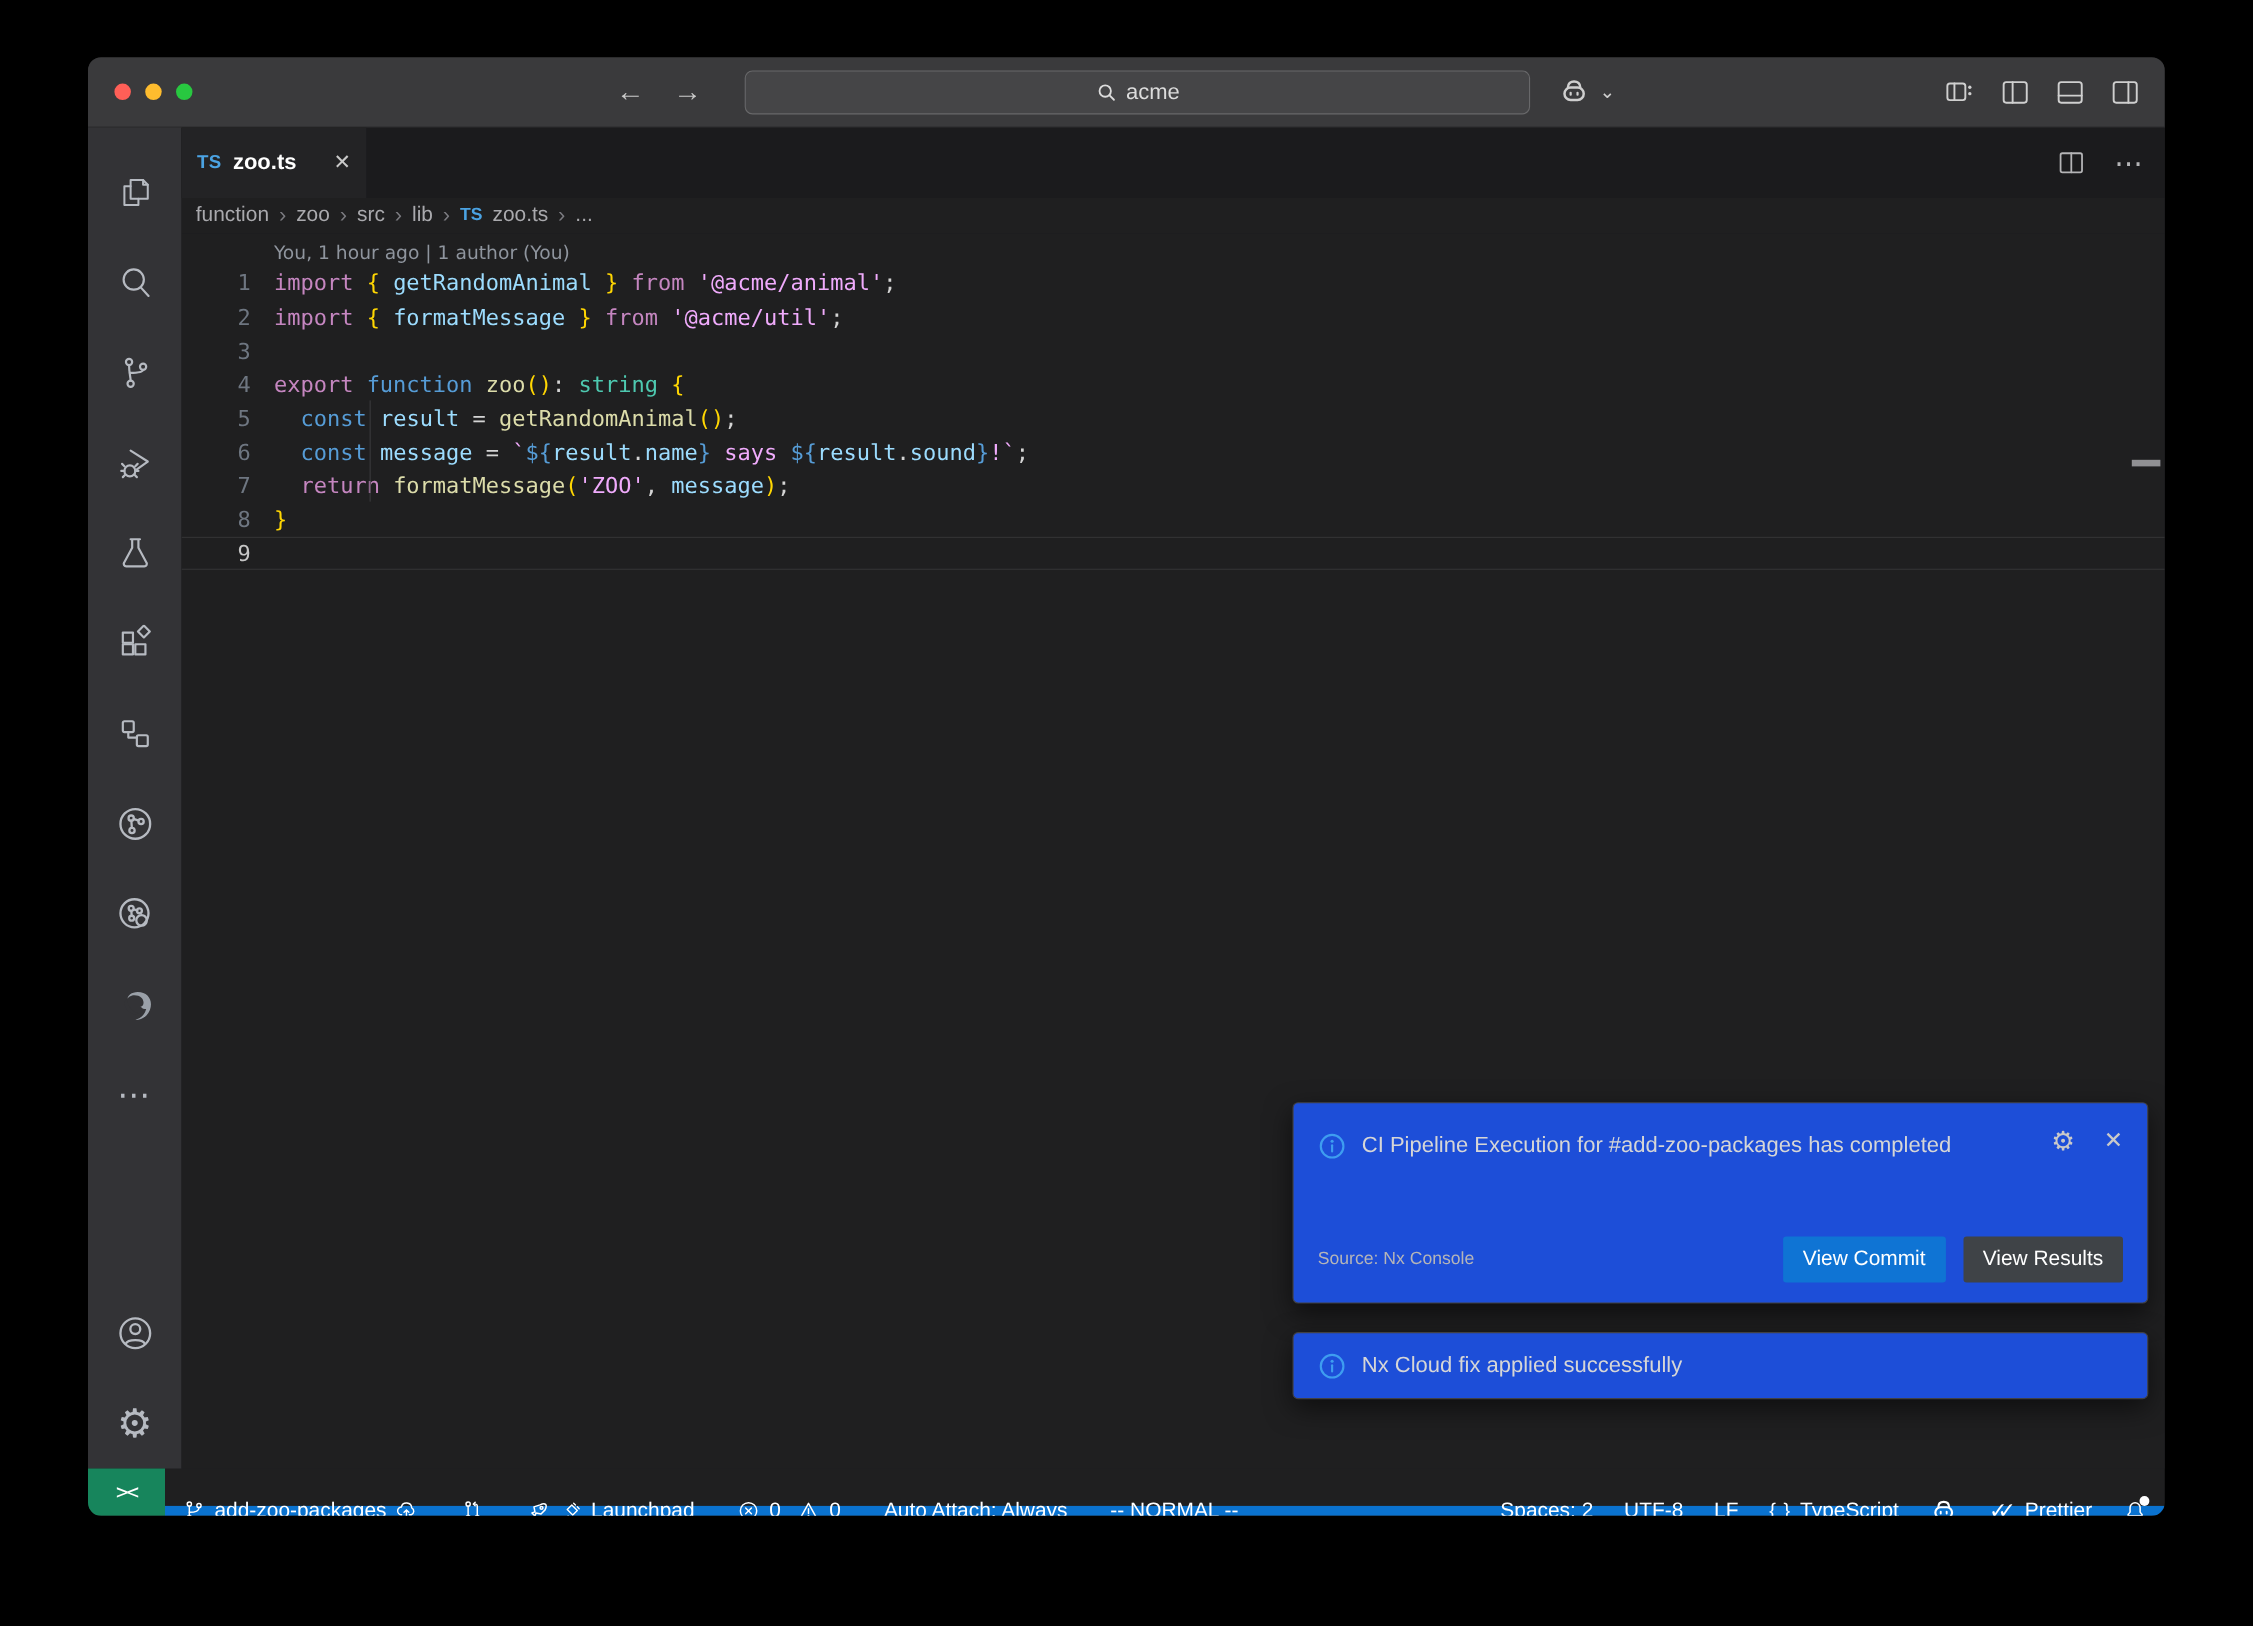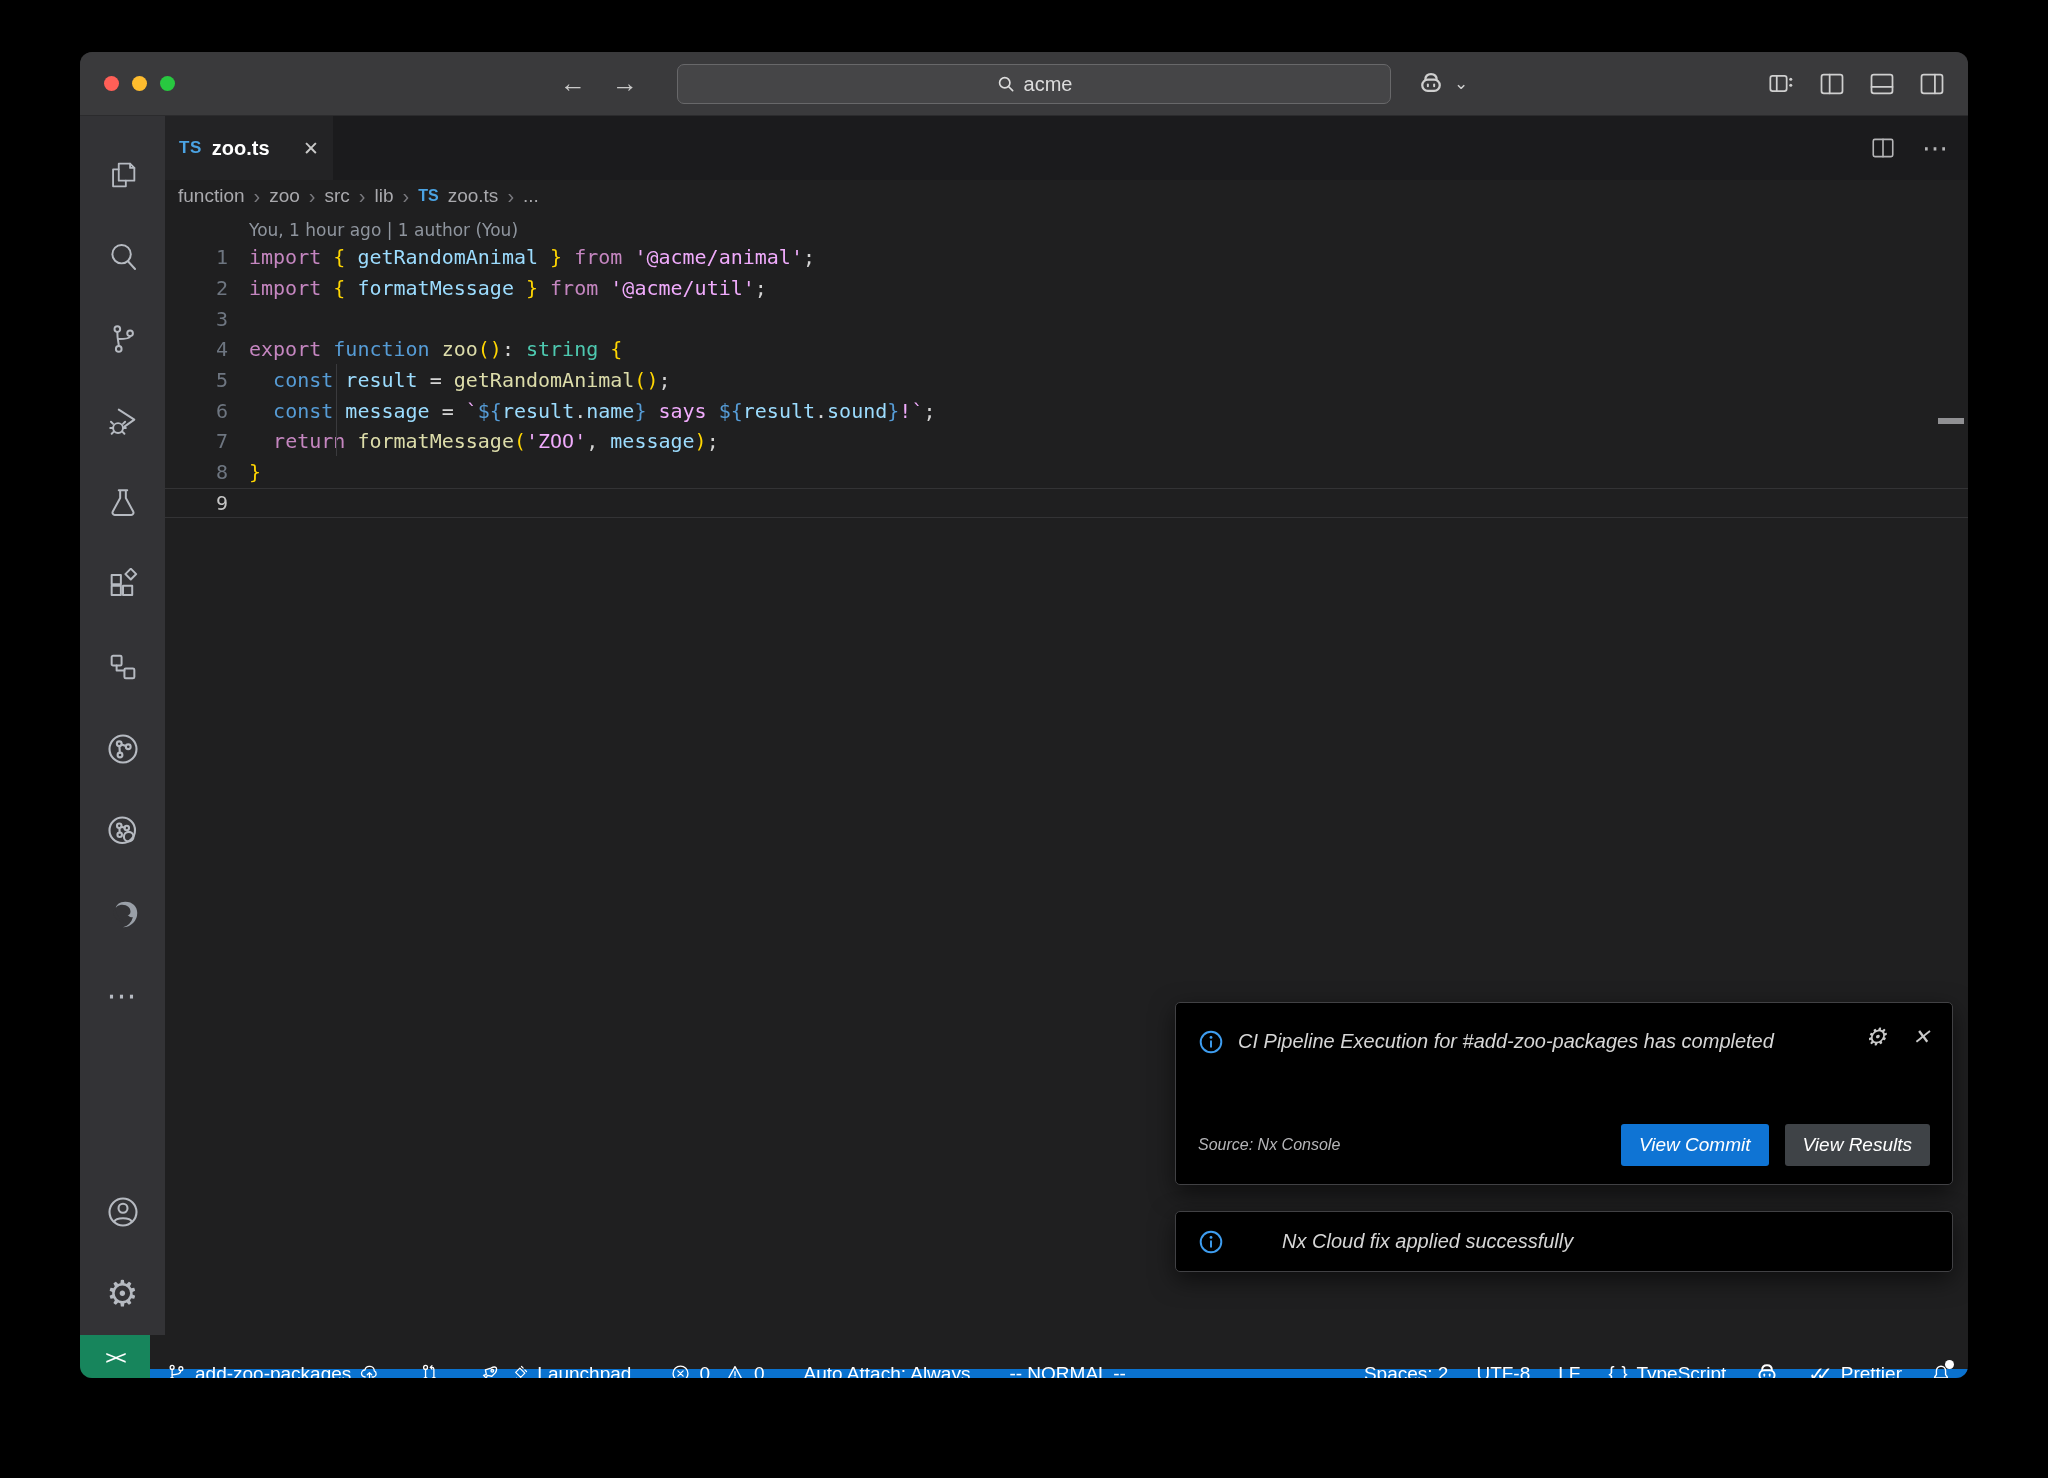--- a/index.html
+++ b/index.html
@@ -60,22 +60,22 @@
   .gutter { width:84px; flex:0 0 84px; text-align:right; padding-right:21px;
             color:#6e7681; font-size:20px; }
   .code-line.active .gutter { color:#c6c6c6; }
   .code-text { white-space:pre; font-size:20px; letter-spacing:0; }
   .tk-kw{color:#C586C0}.tk-kw2{color:#569CD6}.tk-fn{color:#DCDCAA}.tk-vr{color:#9CDCFE}
   .tk-st{color:#f0abfc}.tk-ty{color:#4EC9B0}.tk-br{color:#FFD602}.tk-bb{color:#569CD6}.tk-pn{color:#d4d4d4}
   .indent-guide { position:absolute; left:171px; width:1px; background:#3a3a3d; }
   .overview-mark { position:absolute; right:4px; width:26px; height:6px; background:#90９093; background:#909093; }
 
   
-  .notif { position:absolute; right:15px; width:778px; background:#000000; border:1px solid #414144;
-           border-radius:5px; box-shadow:0 8px 24px rgba(0,0,0,.55); color:#d6d6d6; z-index:5;font-style:italic; }
+  .notif { position:absolute; right:15px; width:778px; background:#1d4ed8; border:1px solid #414144;
+           border-radius:5px; box-shadow:0 8px 24px rgba(0,0,0,.55); color:#d6d6d6; z-index:5; }
   .notif-1 { bottom:150px; height:183px; padding:20px 22px 18px 22px; display:flex; flex-direction:column; }
   .notif-2 { bottom:63px; height:61px; padding:0 22px; display:flex; align-items:center; }
   .notif-row1 { display:flex; align-items:flex-start; gap:14px; }
   .notif-msg { font-size:20px; line-height:37px; max-width:540px; }
   .notif-ctrl { margin-left:auto; display:flex; gap:26px; align-items:center; color:#c9c9c9; }
   .notif-row2 { margin-top:auto; display:flex; align-items:center; }
   .notif-source { font-size:16px; color:#b5b5b8; }
   .notif-buttons { margin-left:auto; display:flex; gap:16px; }
   .btn { height:42px; padding:0 18px; border-radius:3px; font-size:19px; display:flex; align-items:center; color:#fff; }
   .btn-primary { background:#0f74d4; }
@@ -334,21 +334,21 @@
             </div>
           </div>
           <div class="notif-row2">
             <span class="notif-source">Source: Nx Console</span>
             <div class="notif-buttons">
               <div class="btn btn-primary">View Commit</div>
               <div class="btn btn-secondary">View Results</div>
             </div>
           </div>
         </div>
-        <div class="notif notif-2" style="position:absolute;gap:44px;">
+        <div class="notif notif-2" style="position:absolute;">
           <svg width="26" height="26" viewBox="0 0 24 24">
             <circle cx="12" cy="12" r="9.5" fill="none" stroke="#3e9df0" stroke-width="1.8"></circle>
             <circle cx="12" cy="7.8" r="1.3" fill="#3e9df0"></circle>
             <rect x="11.1" y="10.3" width="1.8" height="7" rx="0.9" fill="#3e9df0"></rect>
           </svg>
           <span class="notif2-msg">Nx Cloud fix applied successfully</span>
         </div>
       </div>
     </div>
 

